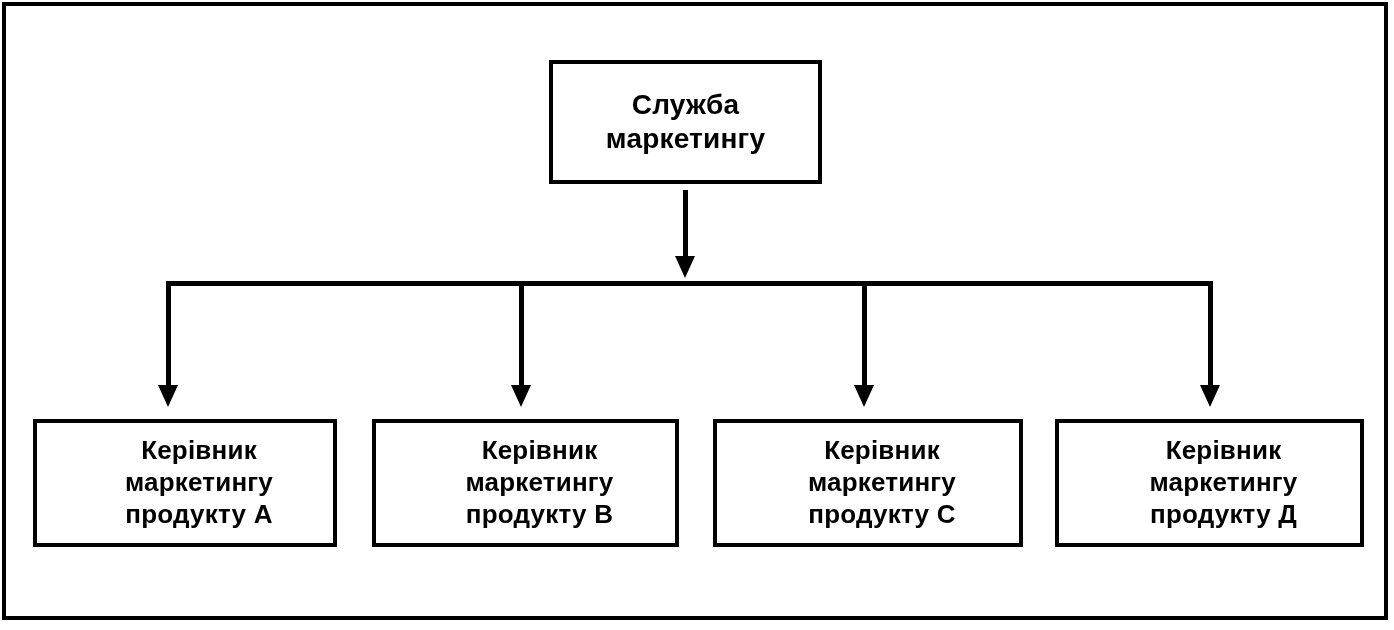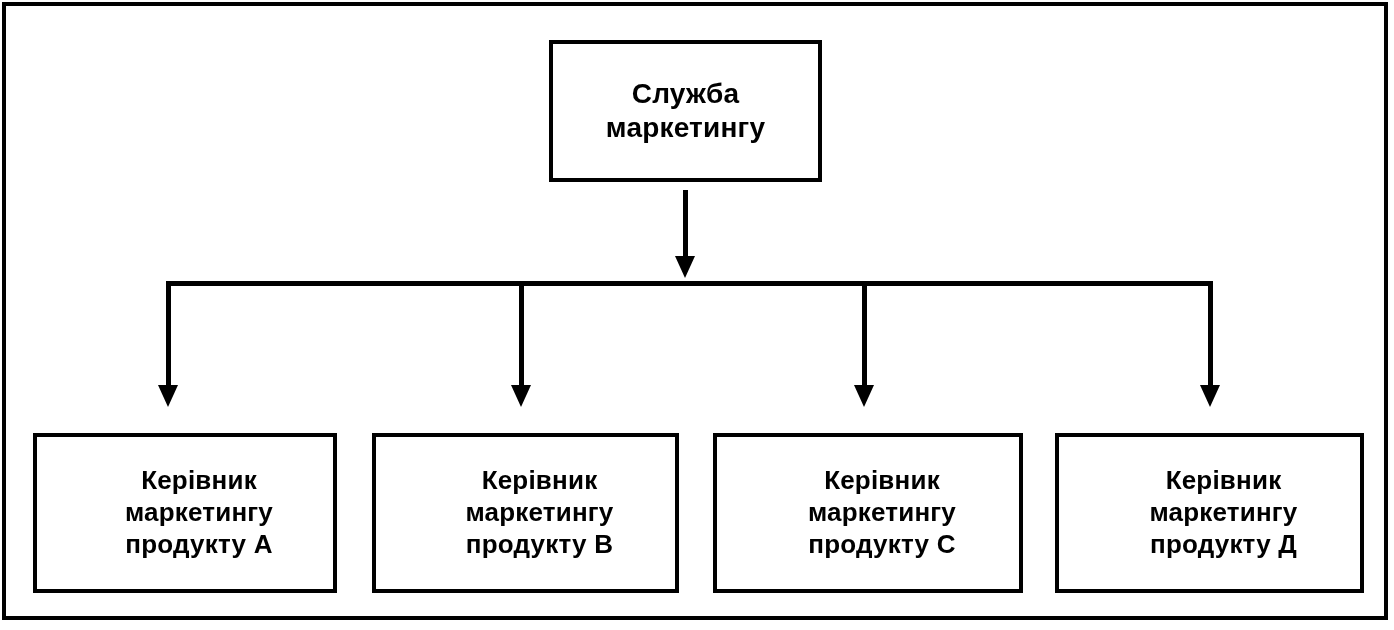--- a/index.html
+++ b/index.html
@@ -41,30 +41,30 @@
   }
   .node-text {
     font-weight: bold;
     color: #000000;
     line-height: 1.22;
     letter-spacing: 0.2px;
     white-space: pre-line;
   }
   #node-root {
     left: 549px;
-    top: 40px;
+    top: 60px;
     width: 273px;
-    height: 142px;
+    height: 124px;
   }
   #node-root .node-text {
     font-size: 28px;
   }
   .leaf {
-    top: 433px;
-    height: 160px;
+    top: 419px;
+    height: 128px;
     padding-left: 28px;
   }
   .leaf .node-text {
     font-size: 26px;
   }
   #node-a { left: 33px;   width: 304px; }
   #node-b { left: 372px;  width: 307px; }
   #node-c { left: 713px;  width: 310px; }
   #node-d { left: 1055px; width: 309px; }
 

